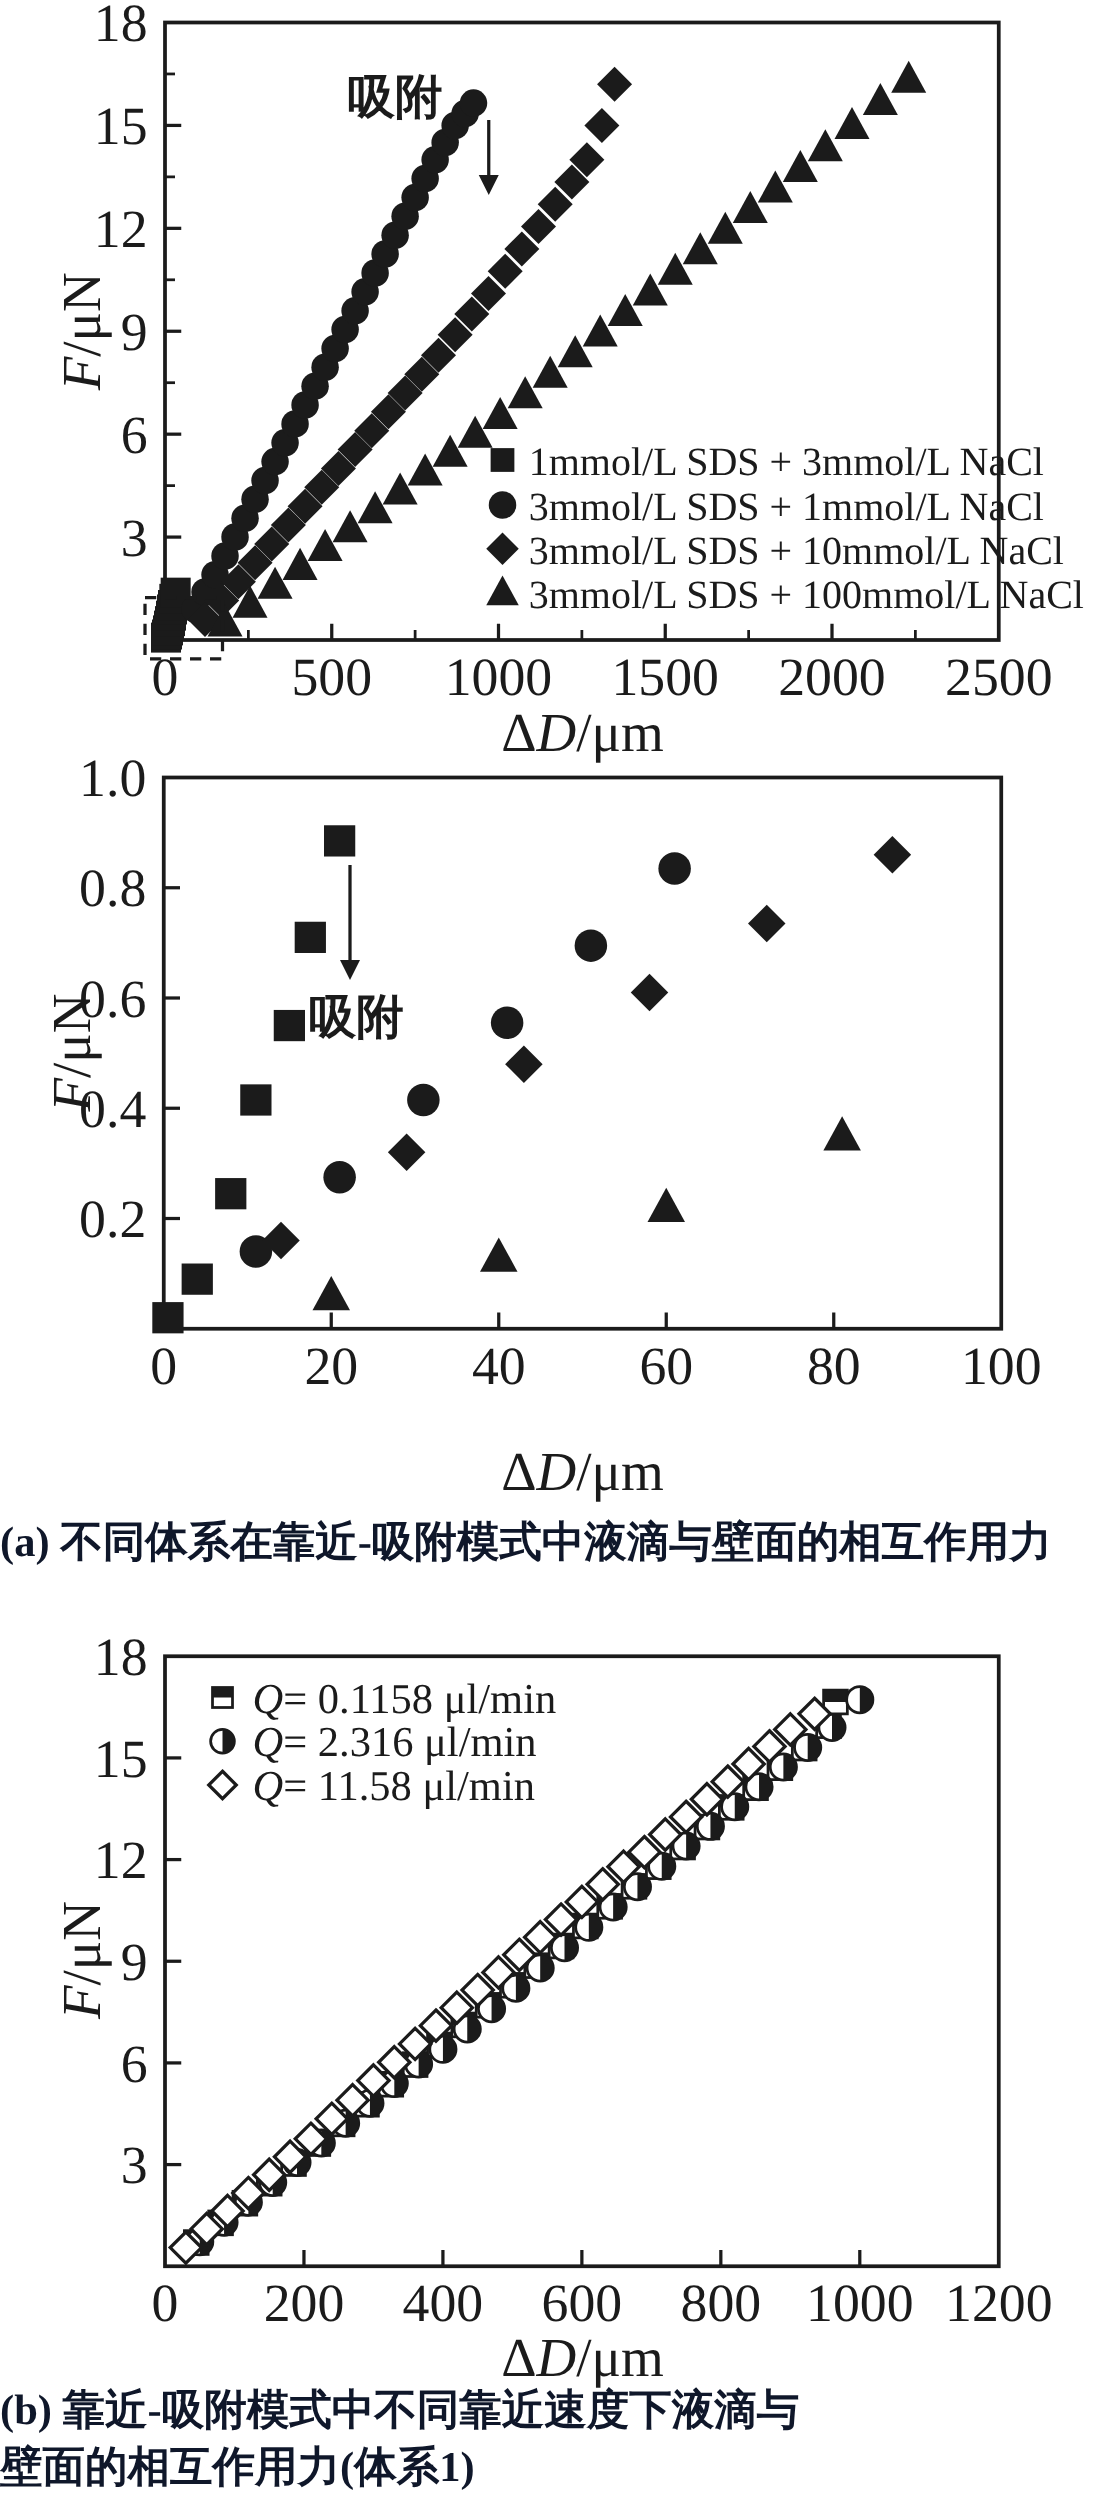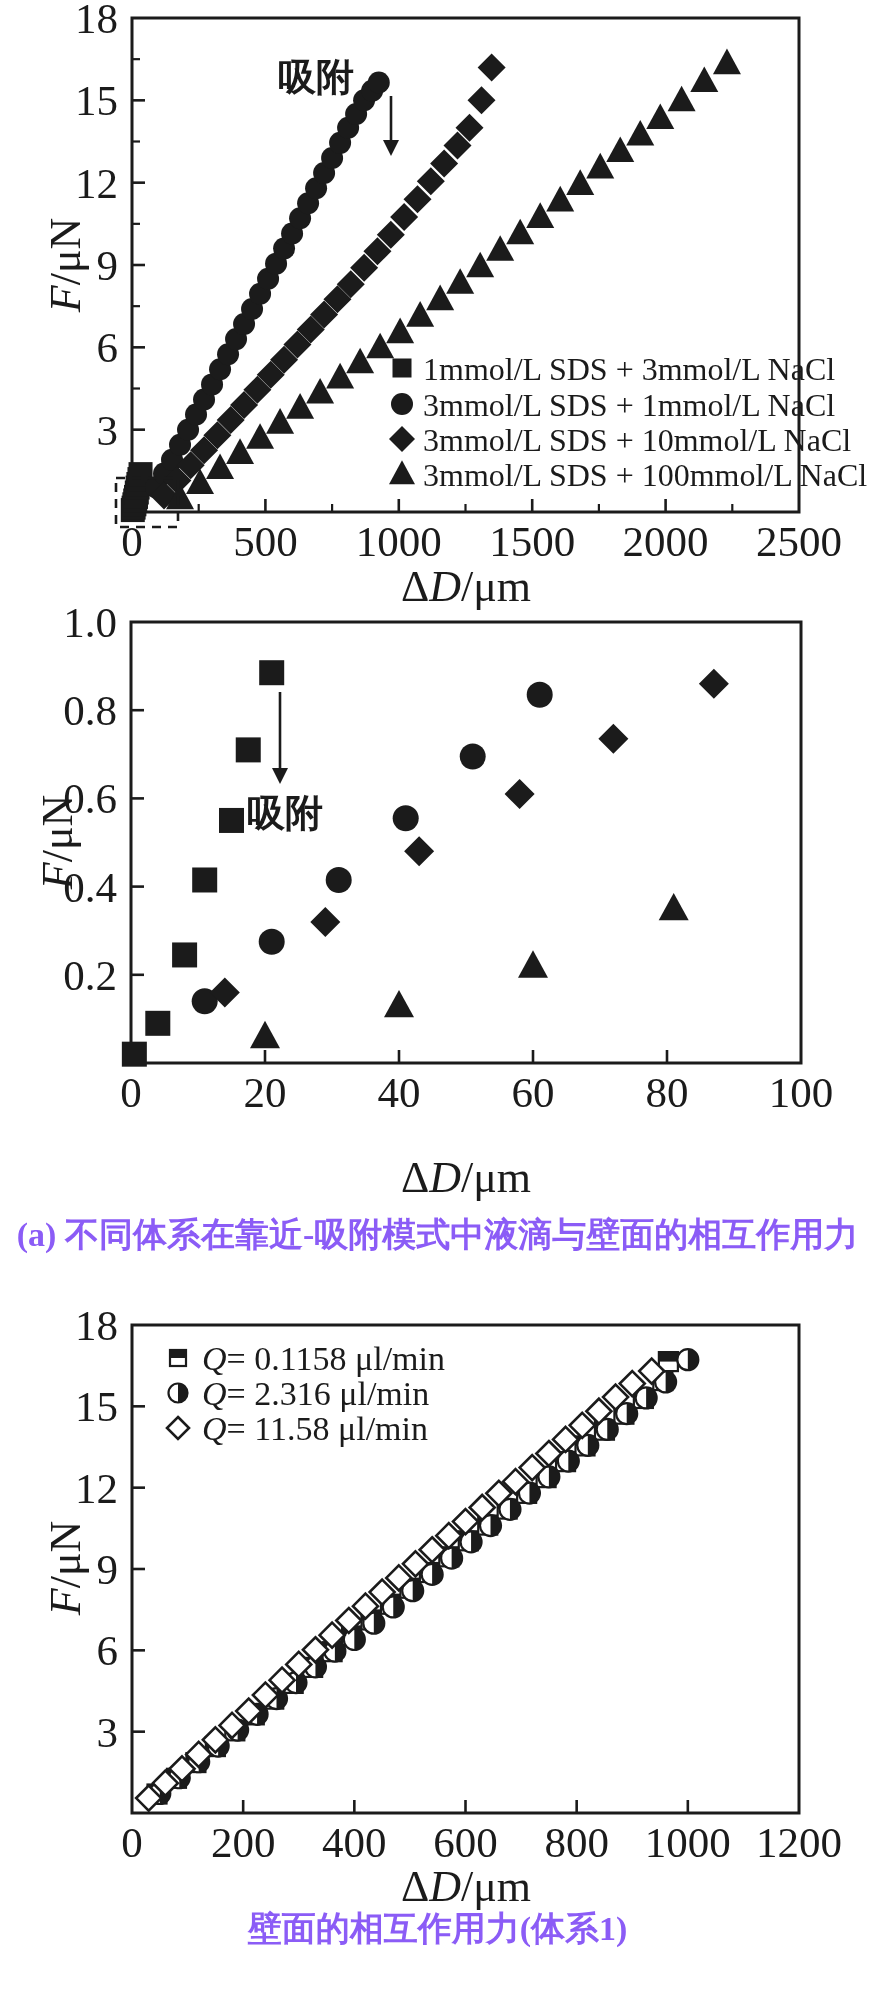--- a/index.html
+++ b/index.html
@@ -1,20 +1,20 @@
 <!DOCTYPE html>
 <html><head>
 <meta charset="utf-8">
 <style>
   html,body{margin:0;padding:0;background:#ffffff;}
   #figure{position:relative;width:875px;height:1995px;background:#ffffff;overflow:hidden;
           font-family:"Liberation Serif","DejaVu Serif",serif;}
   #fig-svg{position:absolute;left:0;top:0;}
   #fig-svg text{font-family:"Liberation Serif","DejaVu Serif",serif;fill:#1b1b1b;}
-  .caption{position:absolute;left:0;width:875px;text-align:center;color:#8b5cf6;
+  .caption{position:absolute;left:0;width:875px;color:#0f172a;
            font-size:34px;line-height:46px;font-weight:600;
            font-family:"Liberation Serif","DejaVu Serif",serif;}
   #caption-a{top:1212px;}
   #caption-b{top:1906px;}
 </style>
 </head>
 <body>
 
 <div id="figure">
   <svg id="fig-svg" width="875" height="1995" viewBox="0 0 875 1995">
@@ -423,15 +423,16 @@
           <text x="202" y="1405" text-anchor="start" font-size="34"><tspan font-style="italic">Q</tspan><tspan>= 2.316 μl/min</tspan></text>
           <polygon points="178,1417 189,1428 178,1439 167,1428" fill="#fff" stroke="#1b1b1b" stroke-width="2.6"></polygon>
           <text x="202" y="1440" text-anchor="start" font-size="34"><tspan font-style="italic">Q</tspan><tspan>= 11.58 μl/min</tspan></text>
         </g>
       </g>
     </svg>
   <div class="caption" id="caption-a">
     <div>(a) 不同体系在靠近-吸附模式中液滴与壁面的相互作用力</div>
   </div>
   <div class="caption" id="caption-b">
+    <div>(b) 靠近-吸附模式中不同靠近速度下液滴与</div>
     <div>壁面的相互作用力(体系1)</div>
   </div>
 </div>
 
 </body></html>

